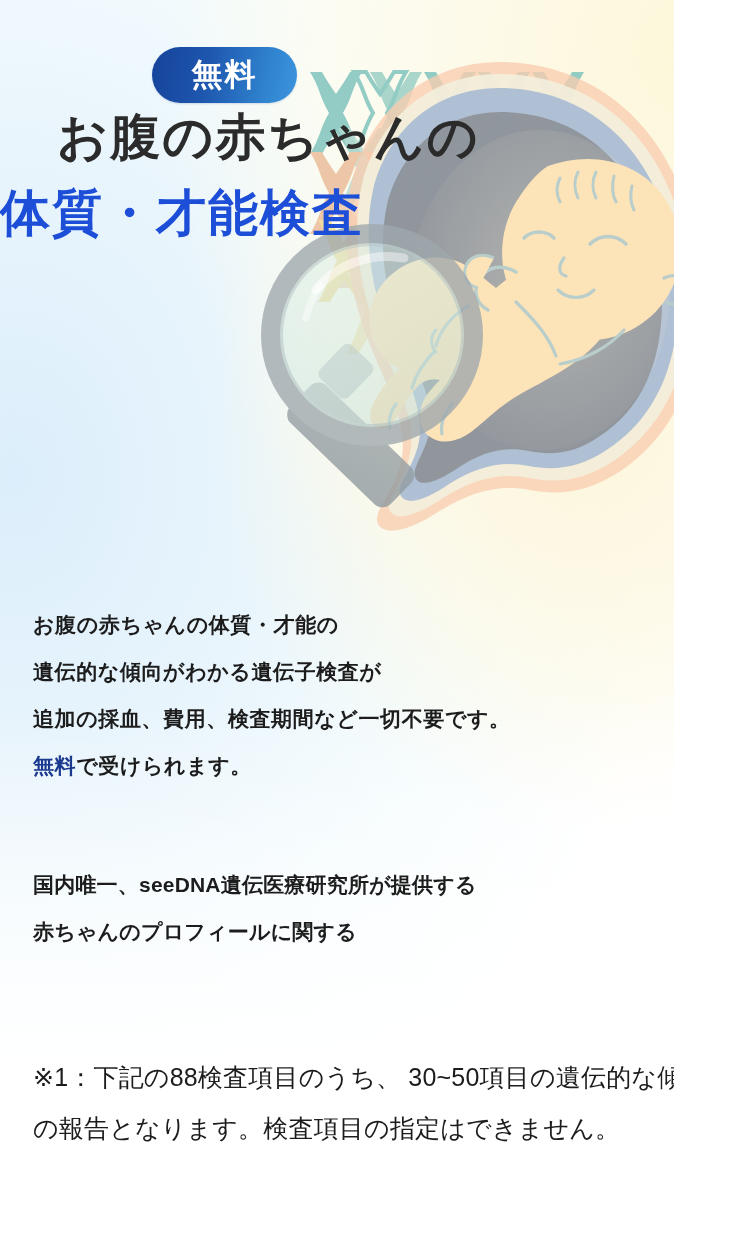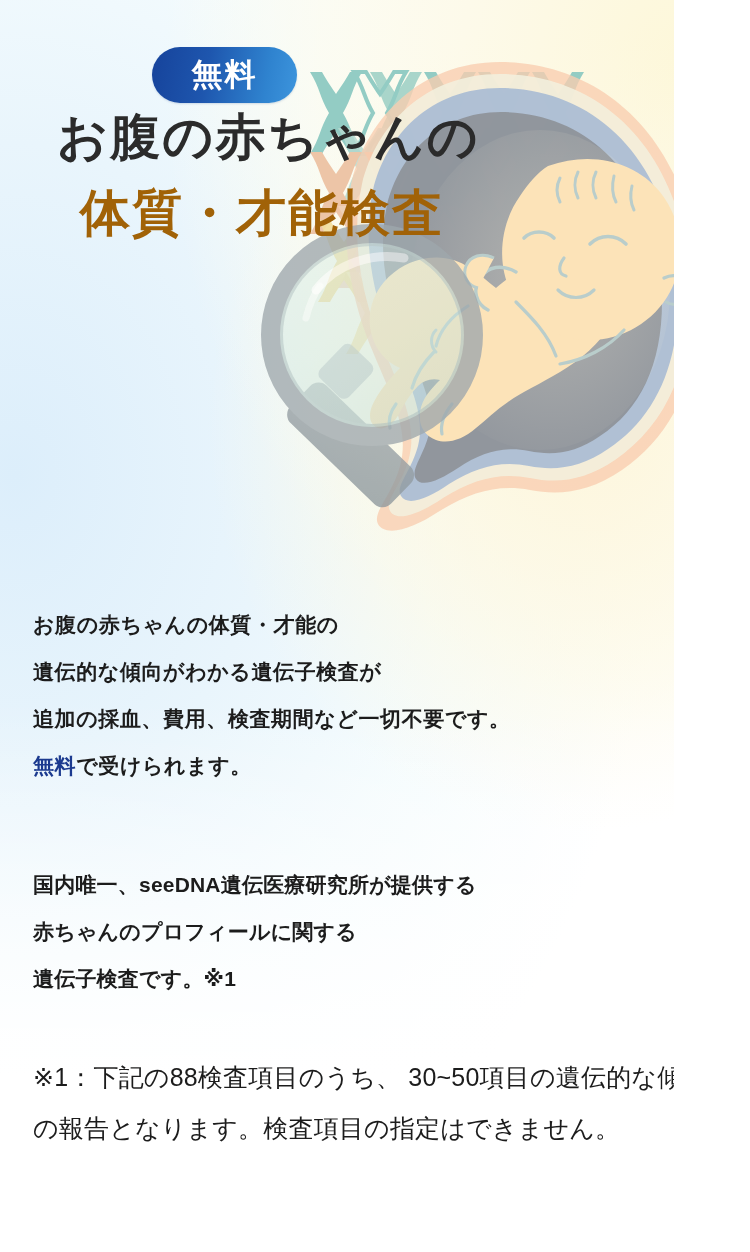--- a/index.html
+++ b/index.html
@@ -91,22 +91,21 @@
     letter-spacing: 2px;
     line-height: 1.0;
     white-space: nowrap;
   }
   #headline-l1 {
     color: #2b2b2b;
     padding-left: 57px;
     margin-bottom: 26px;
   }
   #headline-l2 {
-    color: #a16207;
-    padding-left: 80px;
+    color: #1d4ed8;
   }
 
   
   #body-copy {
     position: absolute;
     left: 33px;
     top: 601px;
     width: 690px;
   }
   .para {
@@ -378,20 +377,19 @@
     <div class="para" id="para-1">
       <div class="para-line">お腹の赤ちゃんの体質・才能の</div>
       <div class="para-line">遺伝的な傾向がわかる遺伝子検査が</div>
       <div class="para-line">追加の採血、費用、検査期間など一切不要です。</div>
       <div class="para-line"><span class="accent">無料</span><span>で受けられます。</span></div>
     </div>
 
     <div class="para" id="para-2">
       <div class="para-line">国内唯一、seeDNA遺伝医療研究所が提供する</div>
       <div class="para-line">赤ちゃんのプロフィールに関する</div>
-      <div class="para-line">遺伝子検査です。※1</div>
     </div>
 
   </div>
 
   <div id="footnote">※1：下記の88検査項目のうち、 30~50項目の遺伝的な傾向の報告となります。検査項目の指定はできません。</div>
 
 </div>
 
 </body></html>

